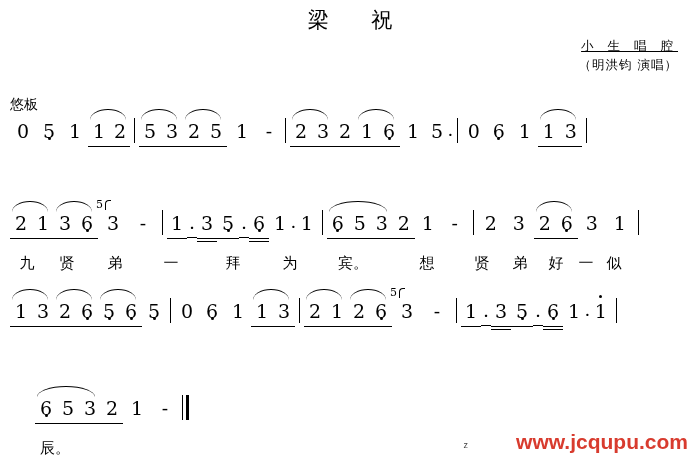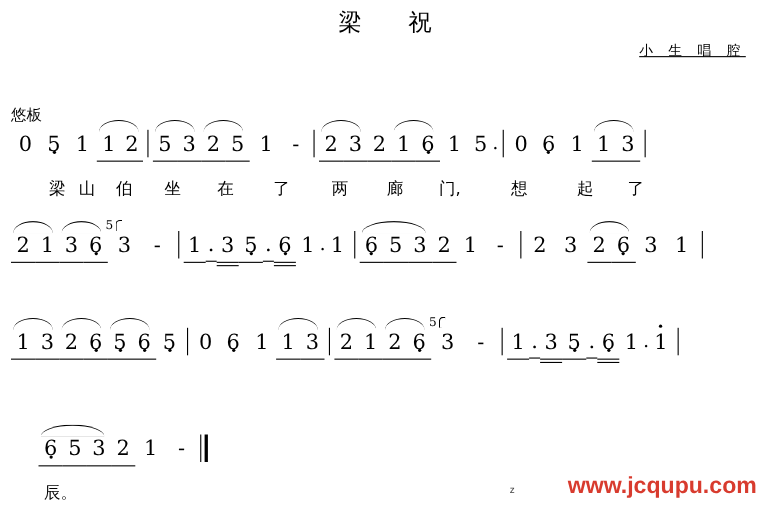--- a/index.html
+++ b/index.html
@@ -228,20 +228,21 @@
     font-family: "Liberation Sans", sans-serif;
   }
 </style>
 </head>
 <body>
 
 <div class="title">梁    祝</div>
 
 <div class="credits">
   <div class="line1">小 生 唱 腔</div>
+  <div class="line2">（明洪钧 演唱）</div>
 </div>
 
 <div class="tempo">悠板</div>
 
 <div class="system sys1">
   <div class="notes">
     <span class="n" style="width:26px">0</span>
     <span class="n" style="width:26px"><span class="g dot-dn">5</span></span>
     <span class="n" style="width:26px">1</span>
     <span class="n u1" style="width:22px"><span class="slur" style="left:2px;width:36px"></span><span>1</span></span>
@@ -262,35 +263,20 @@
     <span class="n" style="width:26px">1</span>
     <span class="n" style="width:22px">5</span>
     <span class="adot">.</span>
     <span class="bar"></span>
     <span class="n" style="width:24px">0</span>
     <span class="n" style="width:26px"><span class="g dot-dn">6</span></span>
     <span class="n" style="width:26px">1</span>
     <span class="n u1" style="width:22px"><span class="slur" style="left:2px;width:36px"></span><span>1</span></span>
     <span class="n u1" style="width:22px">3</span>
     <span class="bar"></span>
-  </div>
-  <div class="lyrics">
-    <span class="ly" style="width:28px"></span>
-    <span class="ly" style="width:28px">梁</span>
-    <span class="ly" style="width:26px">山</span>
-    <span class="ly" style="width:42px">伯</span>
-    <span class="ly" style="width:46px">坐</span>
-    <span class="ly" style="width:50px">在</span>
-    <span class="ly" style="width:52px">了</span>
-    <span class="ly" style="width:54px">两</span>
-    <span class="ly" style="width:46px">廊</span>
-    <span class="ly" style="width:54px">门,</span>
-    <span class="ly" style="width:72px">想</span>
-    <span class="ly" style="width:48px">起</span>
-    <span class="ly" style="width:44px">了</span>
   </div>
 </div>
 
 <div class="system sys2">
   <div class="notes">
     <span class="n u1" style="width:22px"><span class="slur" style="left:2px;width:36px"></span><span>2</span></span>
     <span class="n u1" style="width:22px">1</span>
     <span class="n u1" style="width:22px"><span class="slur" style="left:2px;width:36px"></span><span>3</span></span>
     <span class="n u1" style="width:22px"><span class="g dot-dn">6</span></span>
     <span class="n" style="width:30px"><span class="grace"><span>5</span><span class="flag"></span></span><span>3</span></span>
@@ -314,20 +300,35 @@
     <span class="n" style="width:28px">-</span>
     <span class="bar"></span>
     <span class="n" style="width:26px">2</span>
     <span class="n" style="width:30px">3</span>
     <span class="n u1" style="width:22px"><span class="slur" style="left:2px;width:36px"></span><span>2</span></span>
     <span class="n u1" style="width:22px"><span class="g dot-dn">6</span></span>
     <span class="n" style="width:28px">3</span>
     <span class="n" style="width:28px">1</span>
     <span class="bar"></span>
   </div>
+  <div class="lyrics">
+    <span class="ly" style="width:34px">九</span>
+    <span class="ly" style="width:46px">贤</span>
+    <span class="ly" style="width:50px">弟</span>
+    <span class="ly" style="width:62px">一</span>
+    <span class="ly" style="width:62px">拜</span>
+    <span class="ly" style="width:52px">为</span>
+    <span class="ly" style="width:74px">宾。</span>
+    <span class="ly" style="width:74px">想</span>
+    <span class="ly" style="width:36px">贤</span>
+    <span class="ly" style="width:40px">弟</span>
+    <span class="ly" style="width:32px">好</span>
+    <span class="ly" style="width:28px">一</span>
+    <span class="ly" style="width:28px">似</span>
+  </div>
 </div>
 
 <div class="system sys3">
   <div class="notes">
     <span class="n u1" style="width:22px"><span class="slur" style="left:2px;width:36px"></span><span>1</span></span>
     <span class="n u1" style="width:22px">3</span>
     <span class="n u1" style="width:22px"><span class="slur" style="left:2px;width:36px"></span><span>2</span></span>
     <span class="n u1" style="width:22px"><span class="g dot-dn">6</span></span>
     <span class="n u1" style="width:22px"><span class="slur" style="left:2px;width:36px"></span><span class="g dot-dn">5</span></span>
     <span class="n u1" style="width:22px"><span class="g dot-dn">6</span></span>

